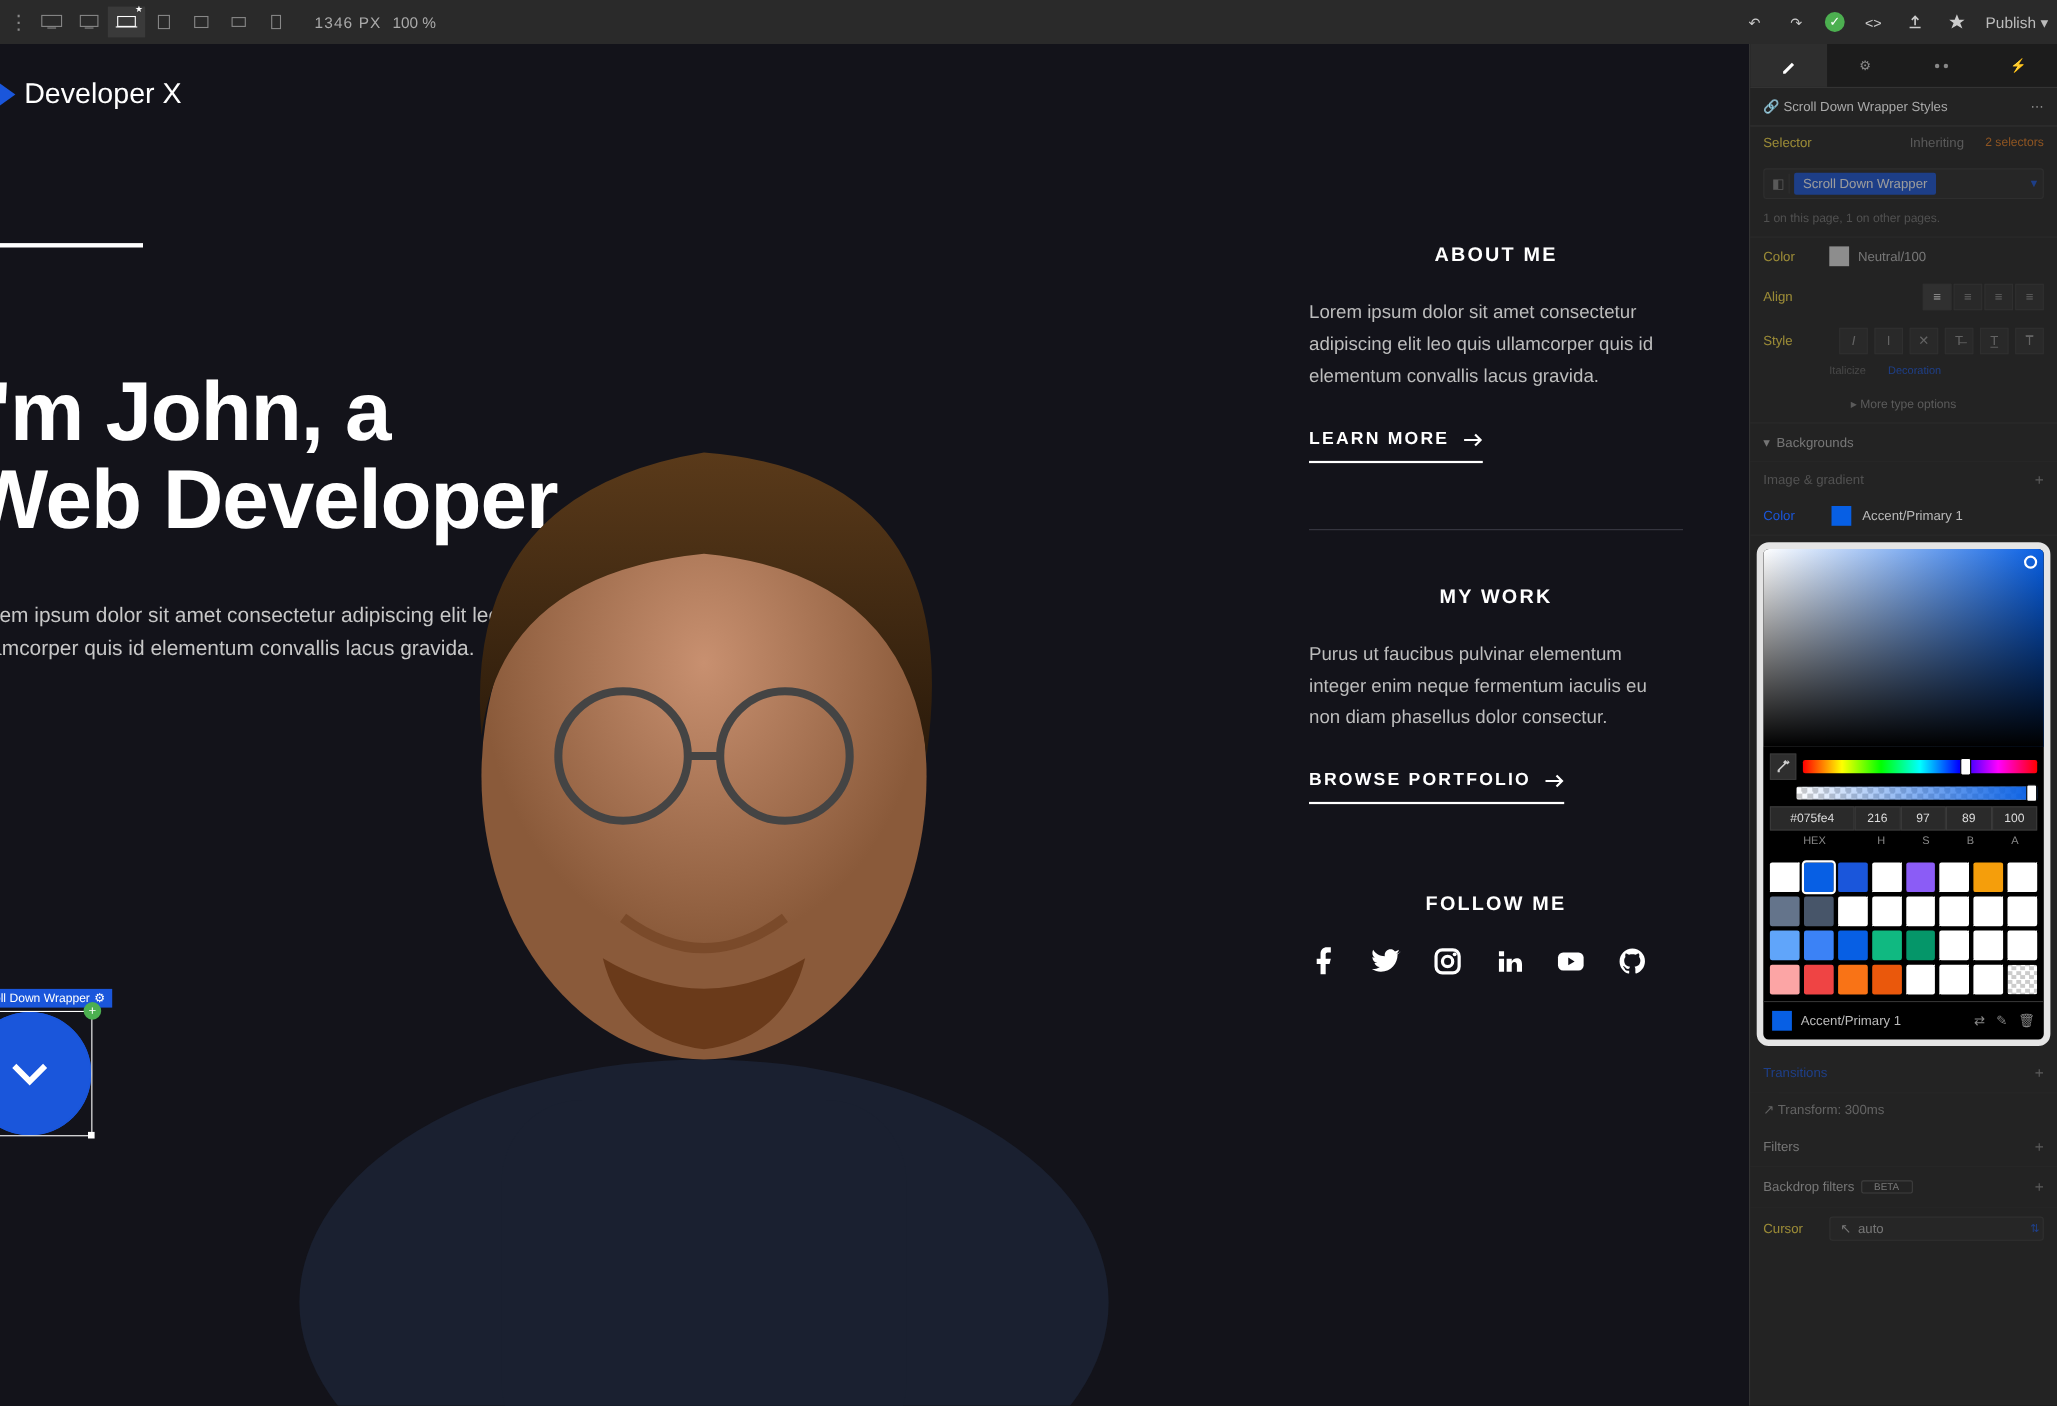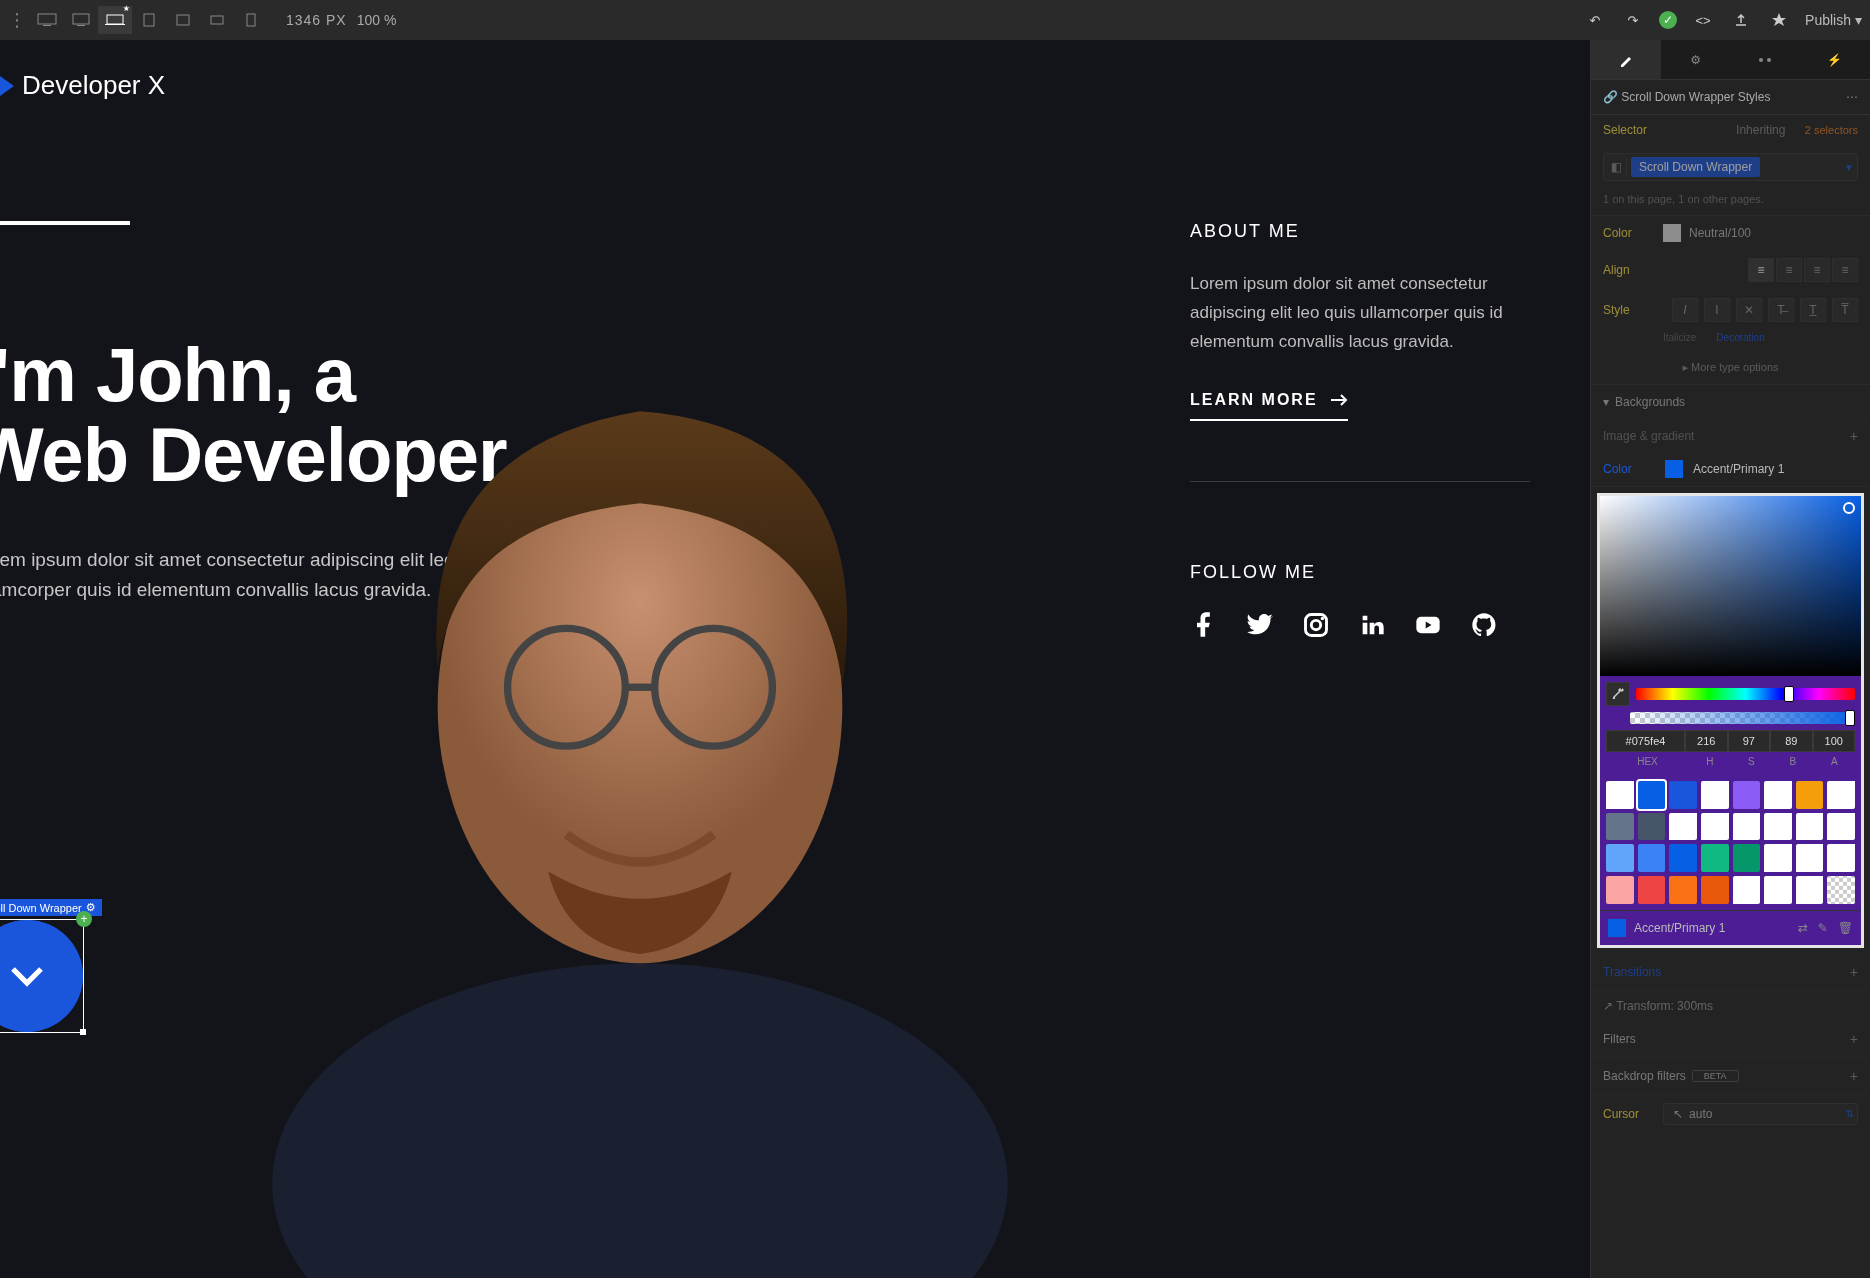--- a/index.html
+++ b/index.html
@@ -43,21 +43,21 @@
 .sel-handles { position:absolute; inset:-2px; border:1px solid #fff;}
 .sel-handles::before,.sel-handles::after{content:"";position:absolute;width:6px;height:6px;background:#fff;}
 .sel-handles::before{top:-3px;left:-3px;} .sel-handles::after{bottom:-3px;right:-3px;}
 .add-dot{position:absolute;top:-10px;right:-10px;width:16px;height:16px;border-radius:50%;background:#4caf50;color:#fff;font-size:12px;display:flex;align-items:center;justify-content:center;}
 
 .hero-center { position:absolute; left:230px; top:200px; width:820px; height:1030px; pointer-events:none; }
 .person-silhouette { width:100%; height:100%; }
 
 .hero-right { margin-left:auto; width:400px; padding-right:60px; }
 .section-block { margin-bottom:60px; }
-.section-h { font-size:18px; font-weight:400; letter-spacing:2px; margin-bottom:28px; text-transform:uppercase;}
+.section-h { font-size:18px; font-weight:700; letter-spacing:2px; margin-bottom:28px; text-transform:uppercase;text-align:center;}
 .section-p { font-size:17px; line-height:1.7; color:#bdbdbd; }
 .learn-link { margin-top:34px; display:inline-flex; align-items:center; gap:12px; font-size:16px; font-weight:700; letter-spacing:2px; border-bottom:2px solid #fff; padding-bottom:10px; cursor:pointer; text-transform:uppercase;}
 .divider { height:1px; background:#3a3a44; margin:50px 0; }
 .follow-icons { display:flex; gap:28px; margin-top:22px; }
 .follow-icons svg { width:28px; height:28px; fill:#fff; cursor:pointer; }
 
 
 .sp-tabs { height:40px; display:flex; background:#1c1c1c; border-bottom:1px solid #333; }
 .sp-tab { flex:1; display:flex; align-items:center; justify-content:center; color:#888; cursor:pointer;}
 .sp-tab.active { background:#2e2e2e; color:#fff; }
@@ -74,21 +74,21 @@
 .btn-row { display:flex; gap:2px; margin-left:auto; }
 .mini-btn { width:26px; height:24px; background:#2e2e2e; border:1px solid #3a3a3a; display:flex; align-items:center; justify-content:center; color:#999; font-size:12px; cursor:pointer;}
 .mini-btn.active { background:#3c3c3c; color:#fff;}
 .sub-labels { display:flex; gap:20px; padding:2px 12px 8px 72px; font-size:10px; color:#666;}
 .sub-labels .hl{color:#1a56db;}
 .more-opts { padding:10px; text-align:center; color:#888; font-size:11px; border-bottom:1px solid #333; cursor:pointer;}
 .section-title { padding:10px 12px; font-size:12px; color:#bbb; display:flex; align-items:center; gap:6px; border-bottom:1px solid #2a2a2a;}
 .plus-btn { margin-left:auto; color:#888; cursor:pointer; font-size:14px;}
 .color-row { padding:8px 12px; display:flex; align-items:center; gap:10px; border-bottom:1px solid #2a2a2a;}
 .color-swatch { width:18px; height:18px; }
-.cp { border:3px solid #e5e5e5; margin:6px; border-radius:0; overflow:hidden; background:#4c1d95;}
+.cp { border:6px solid #e5e5e5; margin:6px; border-radius:11px; overflow:hidden; background:#000000;}
 .cp-sat { height:180px; position:relative; background: linear-gradient(to top, #000, transparent), linear-gradient(to right, #fff, #075fe4);}
 .cp-cursor { position:absolute; width:12px; height:12px; border:2px solid #fff; border-radius:50%; top:6px; right:6px;}
 .cp-tools { display:flex; align-items:center; padding:6px; gap:6px;}
 .eyedropper { width:24px;height:24px;background:#2e2e2e;border:1px solid #3a3a3a;display:flex;align-items:center;justify-content:center;color:#ccc;cursor:pointer;}
 .hue-bar { flex:1; height:12px; background: linear-gradient(to right, red, yellow, lime, cyan, blue, magenta, red); position:relative; border-radius:2px;}
 .hue-bar .hb-thumb{position:absolute;right:28%;top:-2px;width:10px;height:16px;background:#fff;border:1px solid #000;border-radius:2px;}
 .alpha-bar { height:12px; margin:0 6px 6px 30px; background: repeating-conic-gradient(#ccc 0% 25%, #fff 0% 50%) 0/10px 10px; position:relative; border-radius:2px;}
 .alpha-bar::before{content:"";position:absolute;inset:0;background:linear-gradient(to right, transparent, #075fe4);}
 .alpha-bar .hb-thumb{position:absolute;right:0;top:-2px;width:10px;height:16px;background:#fff;border:1px solid #000;border-radius:2px;}
 .cp-vals { display:flex; gap:0; padding:0 6px;}
@@ -240,20 +240,30 @@
           <h3 class="section-h">ABOUT ME</h3>
           <p class="section-p">Lorem ipsum dolor sit amet consectetur adipiscing elit leo quis ullamcorper quis id elementum convallis lacus gravida.</p>
           <div class="learn-link">
             <span>LEARN MORE</span>
             <svg width="18" height="14" viewBox="0 0 18 14">
                 <path d="M1 7h14M11 2l5 5-5 5" fill="none" stroke="#fff" stroke-width="2"></path>
               </svg>
           </div>
         </div>
         <div class="divider"></div>
+        <div class="section-block">
+          <h3 class="section-h">MY WORK</h3>
+          <p class="section-p">Purus ut faucibus pulvinar elementum integer enim neque fermentum iaculis eu non diam phasellus dolor consectur.</p>
+          <div class="learn-link">
+            <span>BROWSE PORTFOLIO</span>
+            <svg width="18" height="14" viewBox="0 0 18 14">
+                <path d="M1 7h14M11 2l5 5-5 5" fill="none" stroke="#fff" stroke-width="2"></path>
+              </svg>
+          </div>
+        </div>
         <div class="section-block" style="margin-top:80px">
           <h3 class="section-h">FOLLOW ME</h3>
           <div class="follow-icons">
             <svg viewBox="0 0 24 24">
                 <path d="M13 22v-8h3l1-4h-4V7c0-1 0-2 2-2h2V1h-3c-3 0-5 2-5 5v4H6v4h3v8h4z"></path>
               </svg>
             <svg viewBox="0 0 24 24">
                 <path d="M23 5c-1 .5-2 .8-3 1 1-.6 2-1.6 2-3-1 .6-2 1-3 1.2C18 3 17 2.5 15.5 2.5c-2.5 0-4.5 2-4.5 4.5 0 .4 0 .7.1 1C7 8 4 6 2 3c-.4.7-.6 1.5-.6 2.4 0 1.6.8 3 2 3.8-.8 0-1.5-.2-2-.6v.1c0 2.2 1.5 4 3.6 4.4-.4.1-.8.2-1.2.2-.3 0-.6 0-.8-.1.6 1.8 2.2 3.1 4.2 3.1C5.5 17.5 3.5 18 1.5 18H1c2 1.3 4.4 2 7 2 8.4 0 13-7 13-13v-.6c1-.6 1.7-1.4 2-2.4z"></path>
               </svg>
             <svg viewBox="0 0 24 24">

